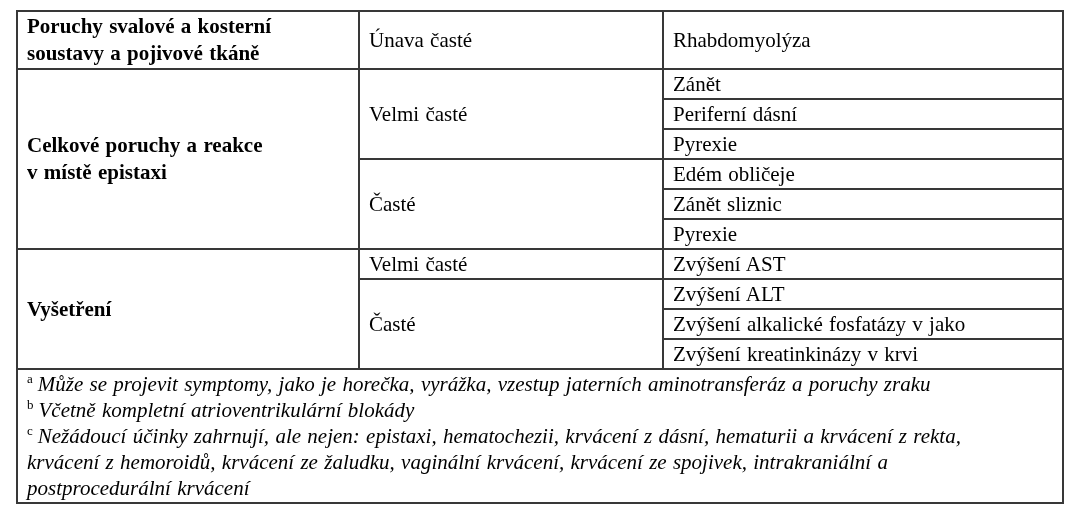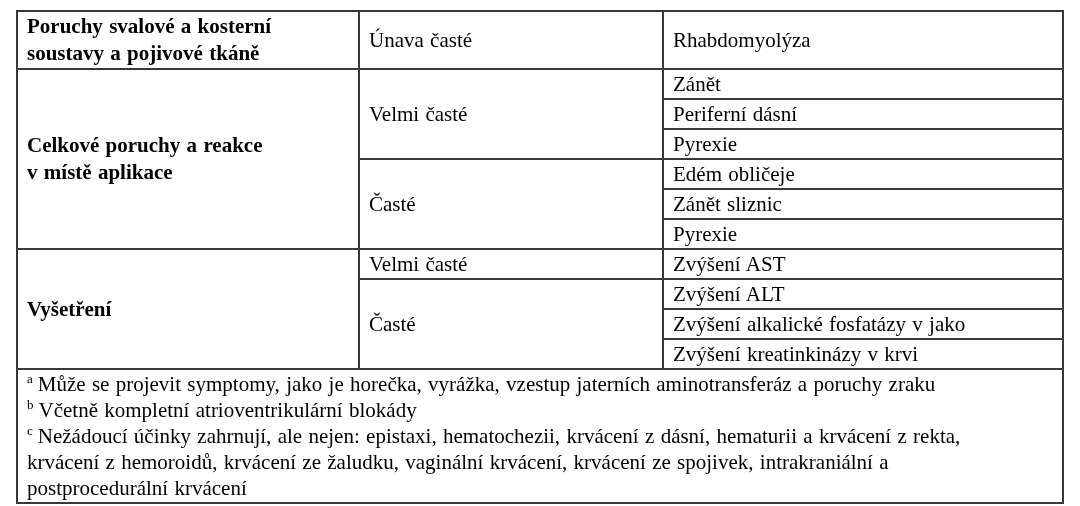--- a/index.html
+++ b/index.html
@@ -57,20 +57,21 @@
     font-size: 21px;
     line-height: 26px;
   }
   .fn sup {
     font-size: 13px;
     line-height: 0;
     margin-right: 5px;
   }
   .fn .fn-text {
     white-space: pre-line;
+    font-style: italic;
   }
 </style>
 </head>
 <body>
 
 <div class="sheet">
   <table class="ae-table">
     <colgroup>
       <col style="width:342px">
       <col style="width:304px">
@@ -79,21 +80,21 @@
     <tbody>
       <tr class="row-tall">
         <td class="cat">Poruchy svalové a kosterní
 soustavy a pojivové tkáně</td>
         <td class="freq">Únava časté</td>
         <td class="eff">Rhabdomyolýza</td>
       </tr>
 
       <tr class="row">
         <td class="cat" rowspan="6">Celkové poruchy a reakce
-v místě aplikace</td>
+v místě epistaxi</td>
         <td class="freq" rowspan="3">Velmi časté</td>
         <td class="eff">Zánět</td>
       </tr>
       <tr class="row">
         <td class="eff">Periferní dásní</td>
       </tr>
       <tr class="row">
         <td class="eff">Pyrexie</td>
       </tr>
       <tr class="row">

